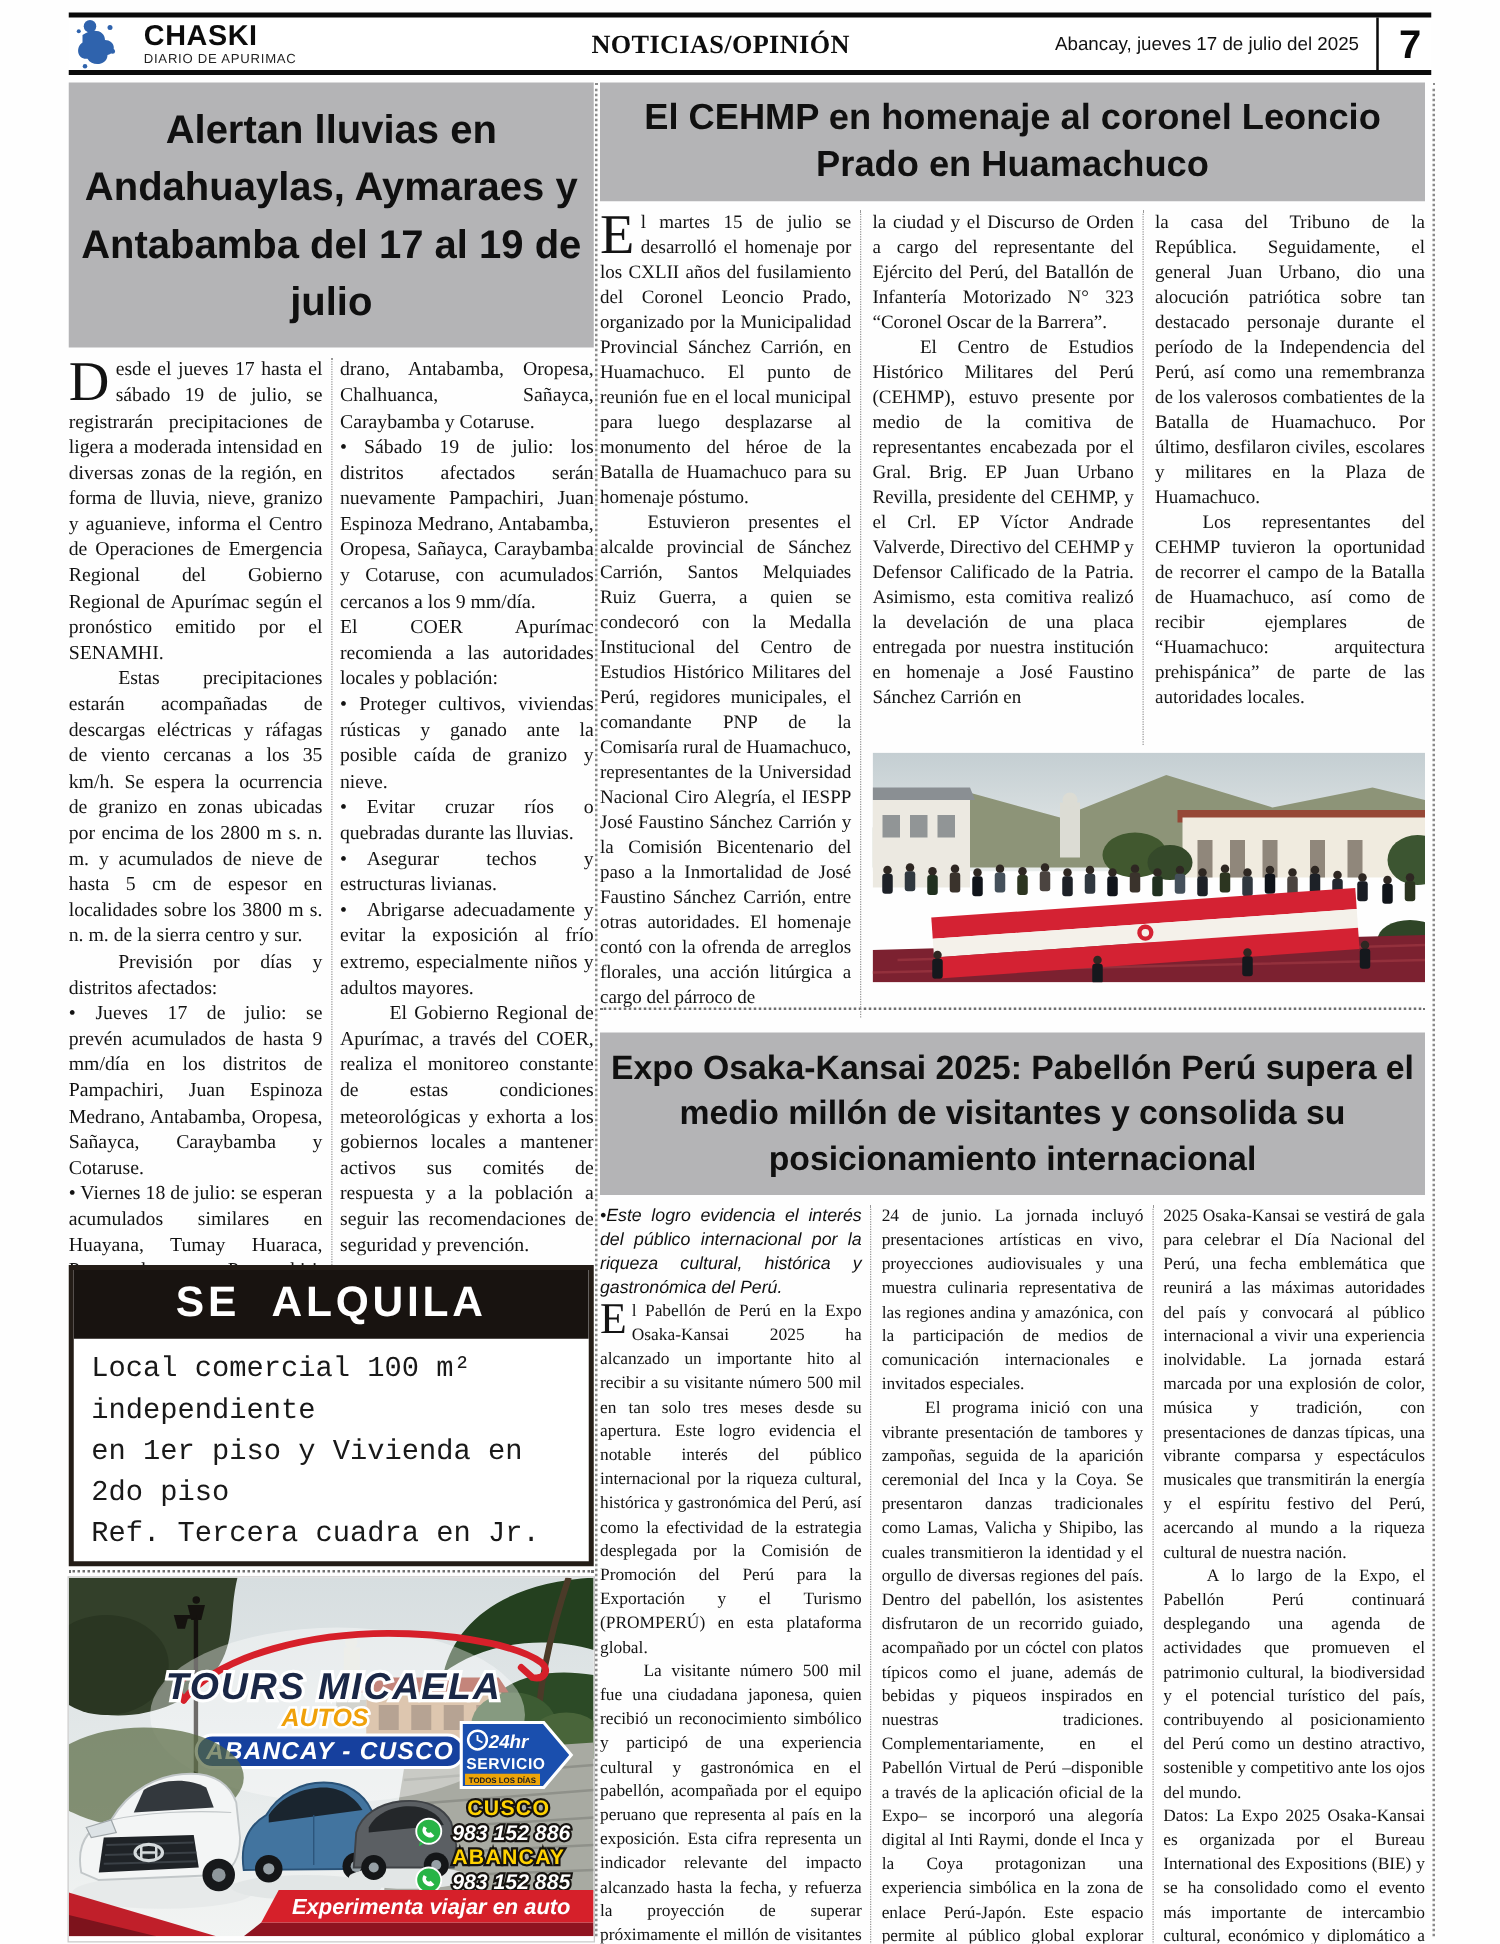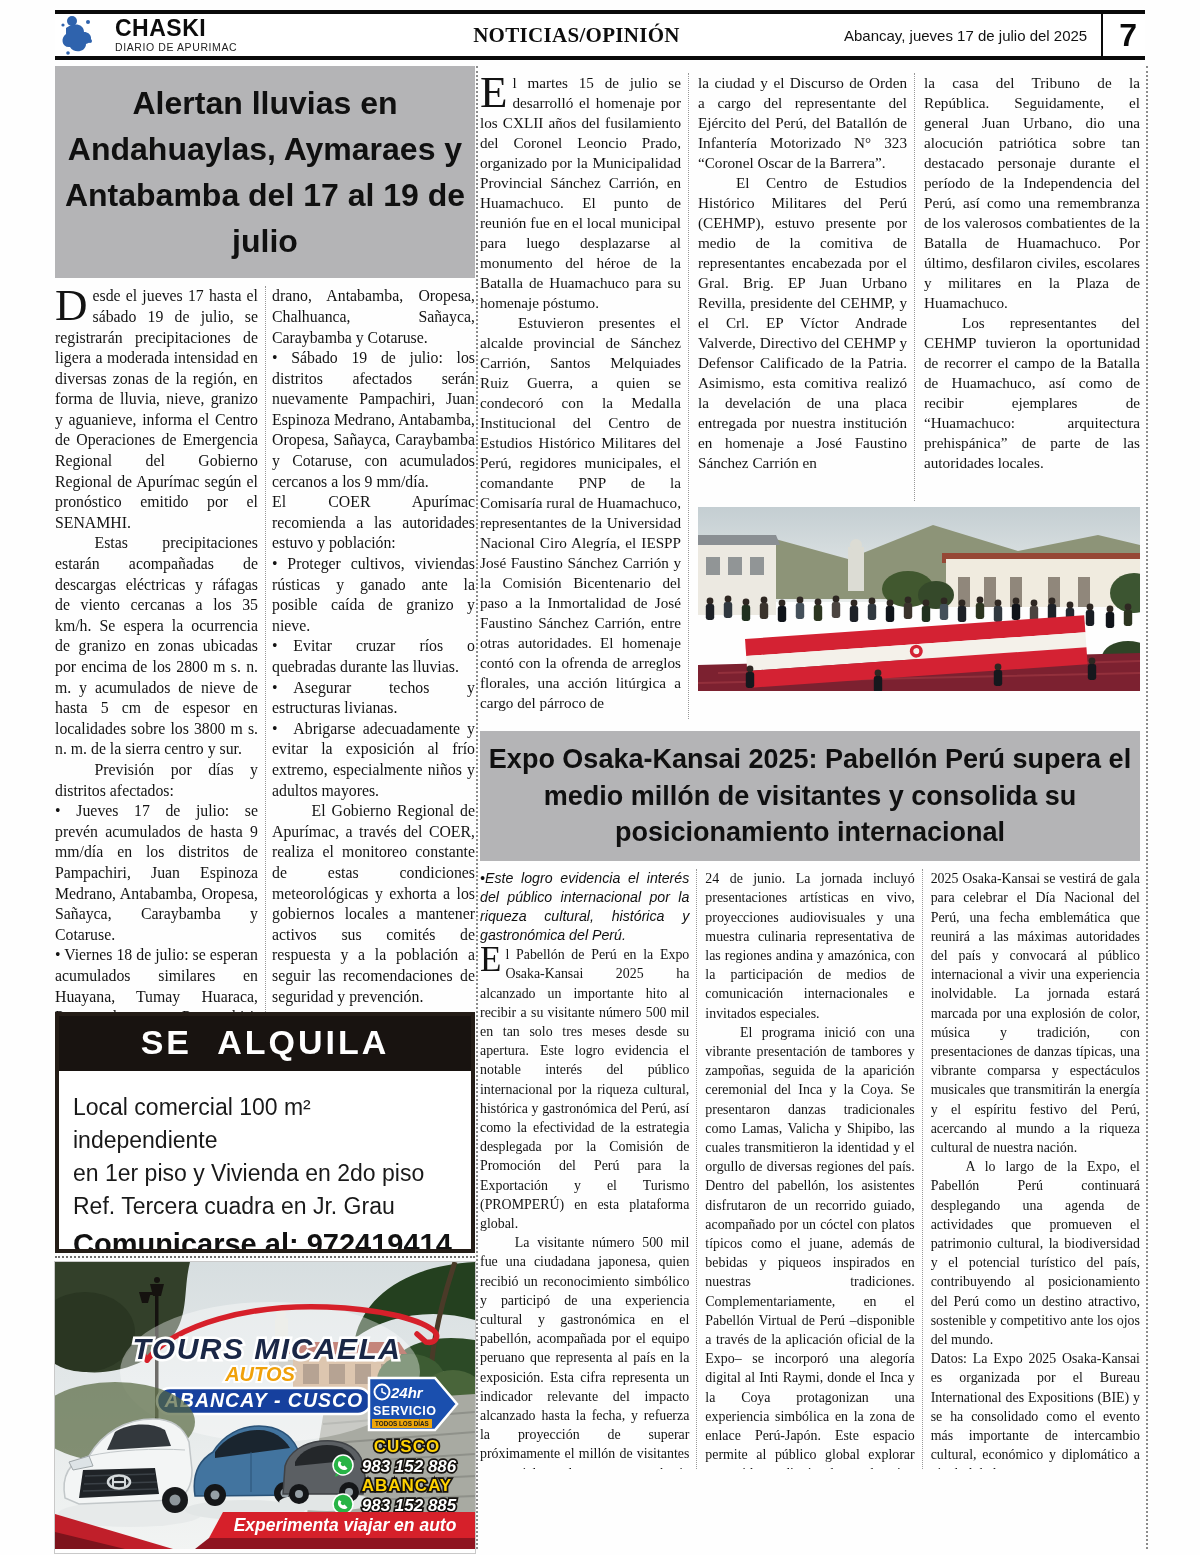--- a/index.html
+++ b/index.html
@@ -53,21 +53,21 @@
   .ecol.sep{border-right:1.5px dotted #979797;padding-right:7px;margin-right:8px;}
   .lead{font-family:"Liberation Sans",sans-serif;font-style:italic;font-weight:normal;
     font-size:14.2px;line-height:19px;text-align:justify;color:#101010;margin:0 0 2px 0;}
   .edrop p:first-child::first-letter{float:left;font-size:35px;line-height:27px;padding:1px 4px 0 0;}
   
   .ad-alquila{position:absolute;left:55px;top:1012px;width:420px;height:241px;
     border:4px solid #241d17;box-sizing:border-box;background:#fff;overflow:hidden;
     font-family:"Liberation Sans",sans-serif;}
   .ad-alquila .bar{background:#181310;color:#fff;text-align:center;font-weight:bold;
     font-size:34px;letter-spacing:3px;word-spacing:14px;padding:7px 0 9px;}
-  .ad-alquila .lines{padding:20px 14px 0;font-size:23px;line-height:33px;color:#191919;}
+  .ad-alquila .lines{padding:8px 14px 0;font-size:23px;line-height:33px;color:#191919;font-family:Liberation Mono, monospace;}
   .ad-alquila .contact{padding:3px 14px 0;font-weight:bold;font-size:29px;line-height:36px;color:#111;}
   .ad-alquila .phone2{text-align:center;font-weight:bold;font-size:29px;line-height:36px;color:#111;}
   
   .ad-tours{position:absolute;left:55px;top:1262px;width:420px;height:291px;overflow:hidden;outline:1px solid #c9c9c9;}
 </style>
 </head>
 <body>
 
 <div class="page">
 
@@ -104,32 +104,33 @@
       <div class="acol dropcap">
           <p>Desde el jueves 17 hasta el sábado 19 de julio, se registrarán precipitaciones de ligera a moderada intensidad en diversas zonas de la región, en forma de lluvia, nieve, granizo y aguanieve, informa el Centro de Operaciones de Emergencia Regional del Gobierno Regional de Apurímac según el pronóstico emitido por el SENAMHI.</p>
           <p class="ind">Estas precipitaciones estarán acompañadas de descargas eléctricas y ráfagas de viento cercanas a los 35 km/h. Se espera la ocurrencia de granizo en zonas ubicadas por encima de los 2800 m s. n. m. y acumulados de nieve de hasta 5 cm de espesor en localidades sobre los 3800 m s. n. m. de la sierra centro y sur.</p>
           <p class="ind">Previsión por días y distritos afectados:</p>
           <p class="bul">•  Jueves 17 de julio: se prevén acumulados de hasta 9 mm/día en los distritos de Pampachiri, Juan Espinoza Medrano, Antabamba, Oropesa, Sañayca, Caraybamba y Cotaruse.</p>
           <p class="bul">• Viernes 18 de julio: se esperan acumulados similares en Huayana, Tumay Huaraca, Pomacocha, Pampachiri, Sabaino, Juan Espinoza Me-</p>
         </div>
       <div class="acol">
           <p>drano, Antabamba, Oropesa, Chalhuanca, Sañayca, Caraybamba y Cotaruse.</p>
           <p class="bul">• Sábado 19 de julio: los distritos afectados serán nuevamente Pampachiri, Juan Espinoza Medrano, Antabamba, Oropesa, Sañayca, Caraybamba y Cotaruse, con acumulados cercanos a los 9 mm/día.</p>
-          <p>El COER Apurímac recomienda a las autoridades estuvo y población:</p>
+          <p>El COER Apurímac recomienda a las autoridades locales y población:</p>
           <p class="bul">• Proteger cultivos, viviendas rústicas y ganado ante la posible caída de granizo y nieve.</p>
           <p class="bul">•  Evitar cruzar ríos o quebradas durante las lluvias.</p>
           <p class="bul">•  Asegurar techos y estructuras livianas.</p>
           <p class="bul">•  Abrigarse adecuadamente y evitar la exposición al frío extremo, especialmente niños y adultos mayores.</p>
           <p class="ind">El Gobierno Regional de Apurímac, a través del COER, realiza el monitoreo constante de estas condiciones meteorológicas y exhorta a los gobiernos locales a mantener activos sus comités de respuesta y a la población a seguir las recomendaciones de seguridad y prevención.</p>
         </div>
     </div>
   </section>
 
   <section class="col-right">
 
+    <div class="headline-box hl-cehmp">El CEHMP en homenaje al coronel Leoncio Prado en Huamachuco</div>
     <div class="cehmp-body">
       <div class="ccol cehmp-c1 dropcap">
           <p>El martes 15 de julio se desarrolló el homenaje por los CXLII años del fusilamiento del Coronel Leoncio Prado, organizado por la Municipalidad Provincial Sánchez Carrión, en Huamachuco. El punto de reunión fue en el local municipal para luego desplazarse al monumento del héroe de la Batalla de Huamachuco para su homenaje póstumo.</p>
           <p class="ind">Estuvieron presentes el alcalde provincial de Sánchez Carrión, Santos Melquiades Ruiz Guerra, a quien se condecoró con la Medalla Institucional del Centro de Estudios Histórico Militares del Perú, regidores municipales, el comandante PNP de la Comisaría rural de Huamachuco, representantes de la Universidad Nacional Ciro Alegría, el IESPP José Faustino Sánchez Carrión y la Comisión Bicentenario del paso a la Inmortalidad de José Faustino Sánchez Carrión, entre otras autoridades. El homenaje contó con la ofrenda de arreglos florales, una acción litúrgica a cargo del párroco de</p>
         </div>
       <div class="cehmp-right">
         <div class="cehmp-row">
           <div class="ccol cehmp-c2">
               <p>la ciudad y el Discurso de Orden a cargo del representante del Ejército del Perú, del Batallón de Infantería Motorizado N° 323 “Coronel Oscar de la Barrera”.</p>
               <p class="ind">El Centro de Estudios Histórico Militares del Perú (CEHMP), estuvo presente por medio de la comitiva de representantes encabezada por el Gral. Brig. EP Juan Urbano Revilla, presidente del CEHMP, y el Crl. EP Víctor Andrade Valverde, Directivo del CEHMP y Defensor Calificado de la Patria. Asimismo, esta comitiva realizó la develación de una placa entregada por nuestra institución en homenaje a José Faustino Sánchez Carrión en</p>

